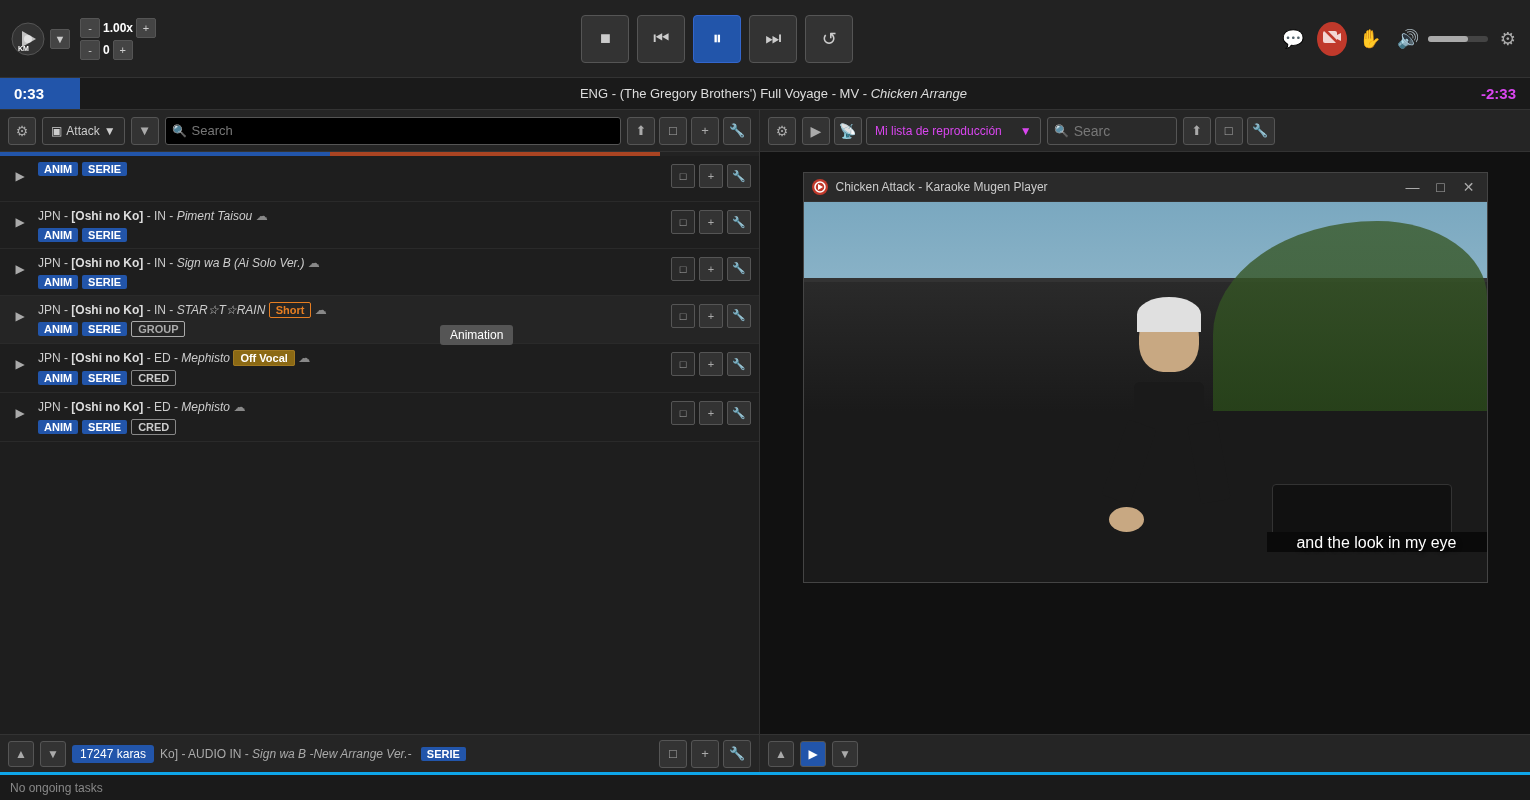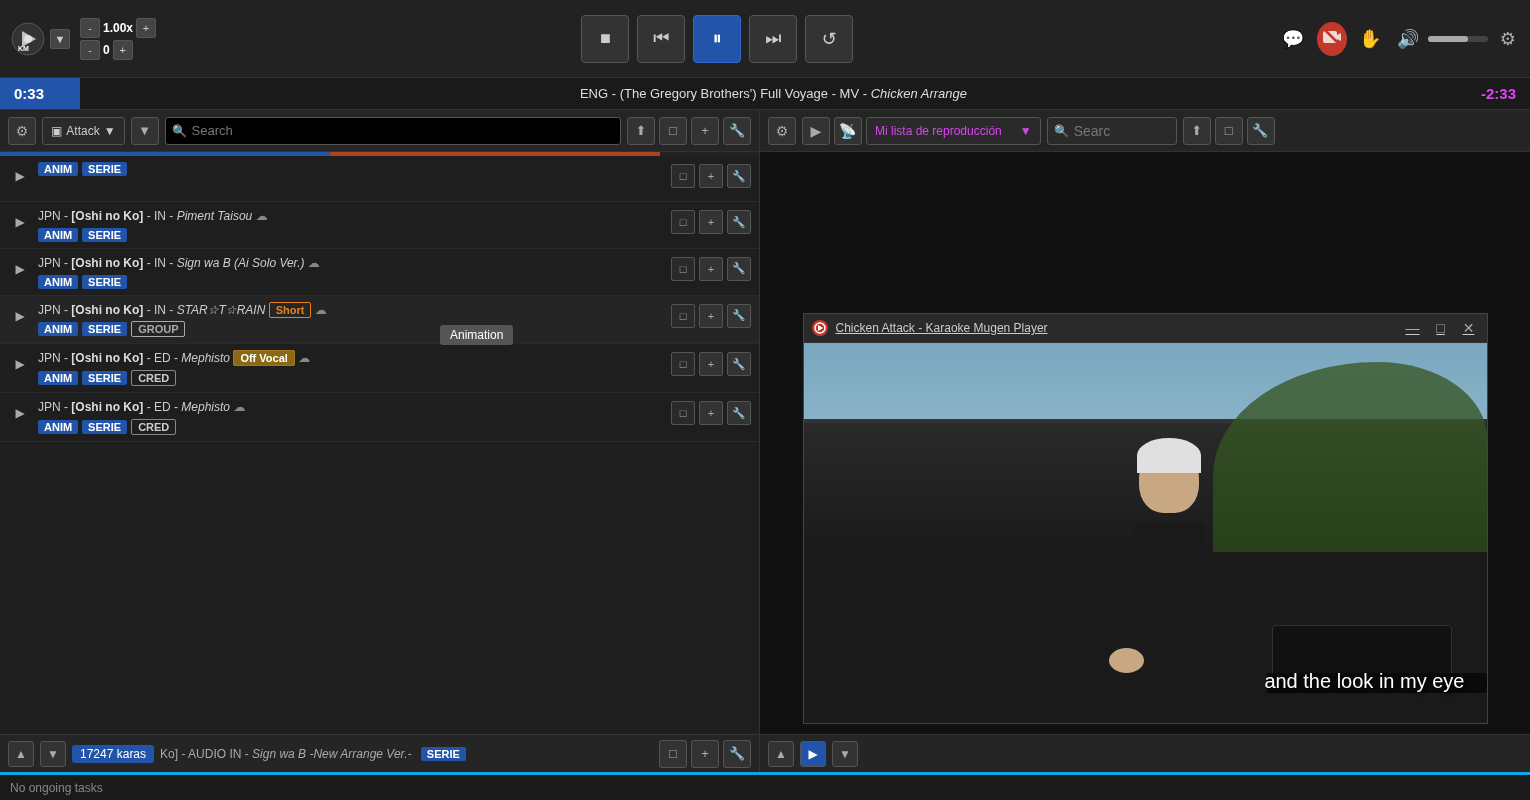--- a/index.html
+++ b/index.html
@@ -88,21 +88,21 @@
 
     
     .video-container { flex: 1; background: #111; position: relative; display: flex; align-items: flex-start; justify-content: flex-start; padding: 0; }
     .video-window { background: #222; border: 1px solid #444; width: 685px; margin: 10px auto 0; position: relative; }
     .video-titlebar { display: flex; align-items: center; background: #2a2a2a; padding: 4px 8px; gap: 8px; border-bottom: 1px solid #333; }
     .video-titlebar-icon { width: 16px; height: 16px; background: #c0392b; border-radius: 50%; display: flex; align-items: center; justify-content: center; }
     .video-titlebar-title { flex: 1; font-size: 12px; color: #ccc; }
     .video-titlebar-btns { display: flex; gap: 8px; }
     .titlebar-btn { background: none; border: none; color: #aaa; cursor: pointer; font-size: 14px; width: 20px; height: 20px; display: flex; align-items: center; justify-content: center; }
     .video-frame { width: 100%; height: 380px; background: #000; position: relative; overflow: hidden; display: flex; align-items: center; justify-content: center; }
-    .subtitle-text { color: #fff; font-size: 20px; text-shadow: 2px 2px 4px #000; text-align: center; position: absolute; bottom: 30px; right: 22px; }
+    .subtitle-text { color: #fff; font-size: 16px; text-shadow: 2px 2px 4px #000; text-align: center; position: absolute; bottom: 30px; right: 30px; }
 
     
     .right-bottom-bar { display: flex; align-items: center; gap: 6px; padding: 4px 8px; background: #252525; border-top: 1px solid #333; height: 38px; }
 
     
     .status-bar { height: 28px; background: #1a1a1a; border-top: 3px solid #0ea5e9; display: flex; align-items: center; padding: 0 10px; font-size: 12px; color: #888; }
   </style>
 </head>
 <body>
 
@@ -340,21 +340,21 @@
         <input type="text" placeholder="Searc" style="">
       </div>
       <div class="toolbar-right-btns">
         <button class="tb-btn">⬆</button>
         <button class="tb-btn">□</button>
         <button class="tb-btn">🔧</button>
       </div>
     </div>
 
     <div class="video-container">
-      <div style="width:100%;height:100%;display:flex;flex-direction:column;align-items:center;justify-content:flex-end;padding:10px;text-decoration:underline;">
+      <div style="width:100%;height:100%;display:flex;flex-direction:column;align-items:center;justify-content:flex-start;padding:10px;">
         <div class="video-window">
 
           <div class="video-titlebar">
             <div class="video-titlebar-icon">
               <svg width="12" height="12" viewBox="0 0 12 12">
                   <circle cx="6" cy="6" r="5" fill="none" stroke="#fff" stroke-width="1.5"></circle>
                   <polygon points="4,3 9,6 4,9" fill="#fff"></polygon>
                 </svg>
             </div>
             <span class="video-titlebar-title">Chicken Attack - Karaoke Mugen Player</span>

